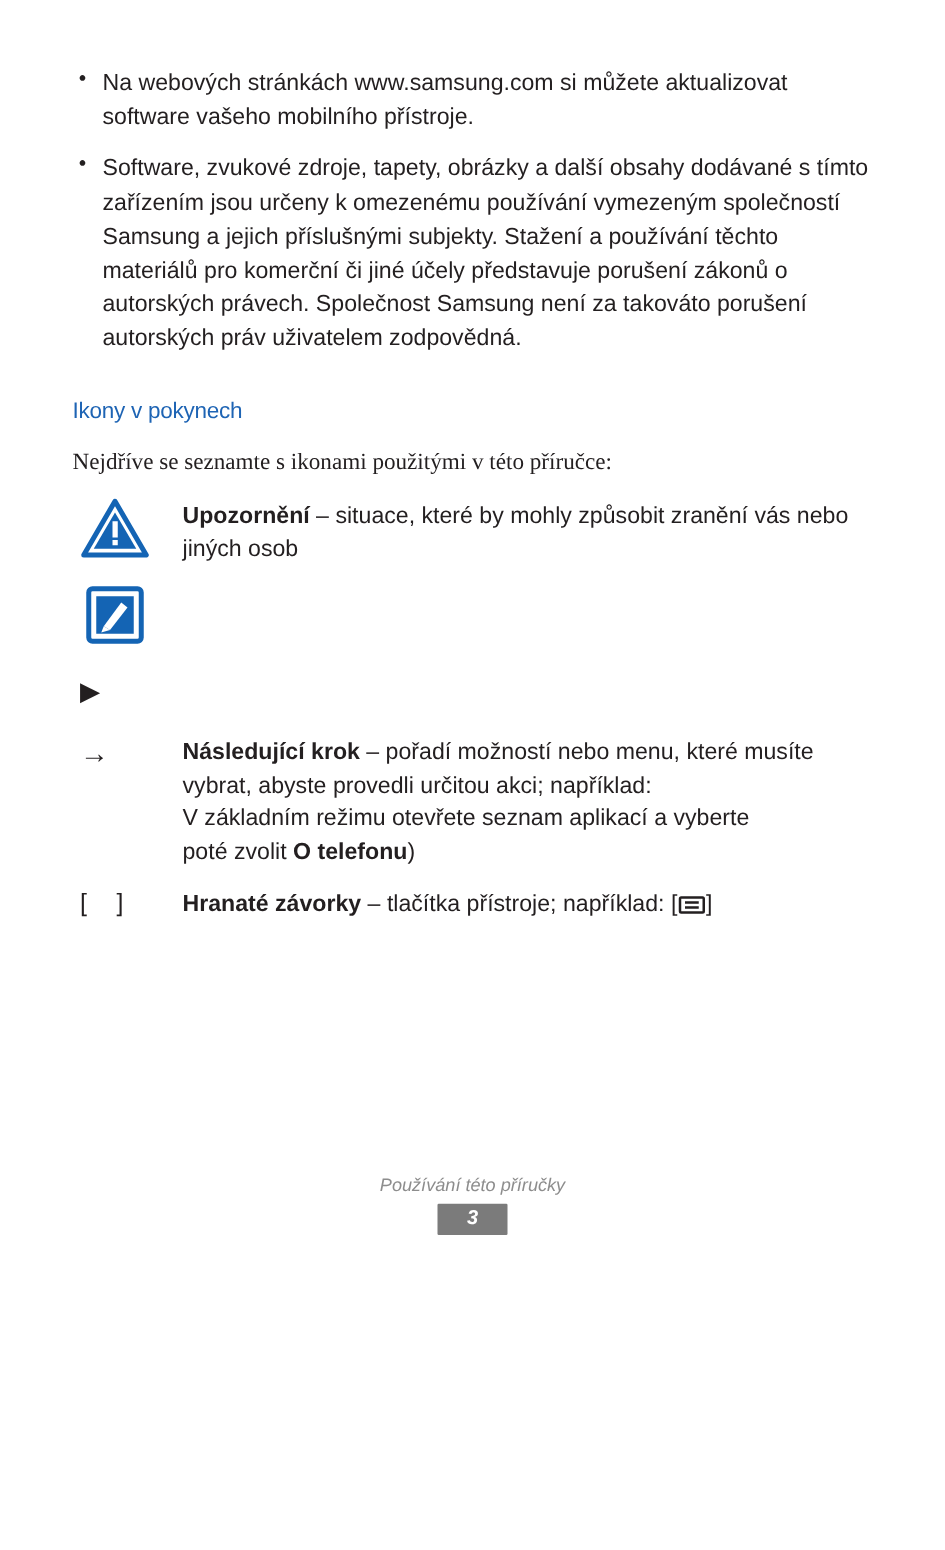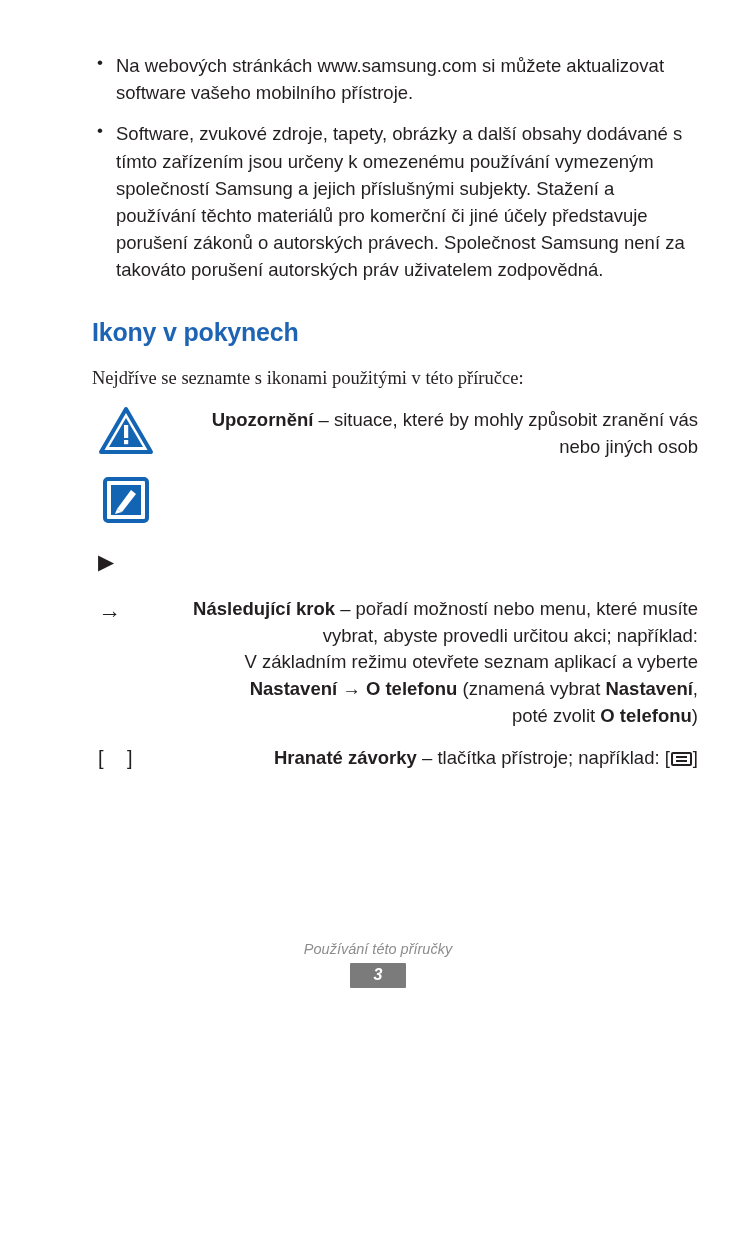--- a/index.html
+++ b/index.html
@@ -13,21 +13,21 @@
     font-family: "Liberation Sans", sans-serif;
     color: #1a1a1a;
     position: relative;
     overflow: hidden;
   }
   .page {
     position: relative;
     width: 756px;
     height: 1028px;
     box-sizing: border-box;
-    padding: 52px 58px 0 92px;
+    padding: 52px 58px 0 58px;
   }
 
   
   ul.bullets {
     list-style: none;
     margin: 0;
     padding: 0;
   }
   ul.bullets li {
     position: relative;
@@ -41,22 +41,22 @@
     content: "\2022";
     position: absolute;
     left: 5px;
     top: -1px;
     font-size: 17px;
     color: #231f20;
   }
 
   
   .section-heading {
-    font-size: 25px;
-    font-weight: bold;
+    font-size: 18px;
+    font-weight: normal;
     color: #1e64b4;
     margin: 34px 0 18px 0;
     letter-spacing: -0.2px;
   }
 
   .lead {
     font-size: 18.5px;
     line-height: 1.47;
     color: #231f20;
     margin-bottom: 14px;
@@ -64,21 +64,20 @@
   }
 
   
   .legend {
     margin-top: 4px;
   }
   .legend-row {
     display: flex;
     align-items: flex-start;
     margin-bottom: 14px;
-    text-align: right;
   }
   .legend-marker {
     flex: 0 0 88px;
     min-height: 34px;
     display: flex;
     align-items: flex-start;
     justify-content: flex-start;
     padding-left: 6px;
     box-sizing: border-box;
   }
@@ -213,23 +212,20 @@
     </div>
 
     <div class="legend-row" style="margin-top:12px;">
       <div class="legend-marker">
         <span class="marker-glyph arrow">→</span>
       </div>
       <div class="legend-text">
         <b>Následující krok</b><span> – pořadí možností nebo menu, které musíte vybrat, abyste provedli určitou akci; například:</span>
         <span class="sub-line">V základním režimu otevřete seznam aplikací a vyberte</span>
         <span class="sub-line">
-          <b>Nastavení → O telefonu</b><span> (znamená vybrat </span><b>Nastavení</b><span>,</span>
-        </span>
-        <span class="sub-line">
           <span>poté zvolit </span><b>O telefonu</b><span>)</span>
         </span>
       </div>
     </div>
 
     <div class="legend-row" style="margin-top:14px;">
       <div class="legend-marker">
         <span class="marker-glyph bracket">[  ]</span>
       </div>
       <div class="legend-text">

